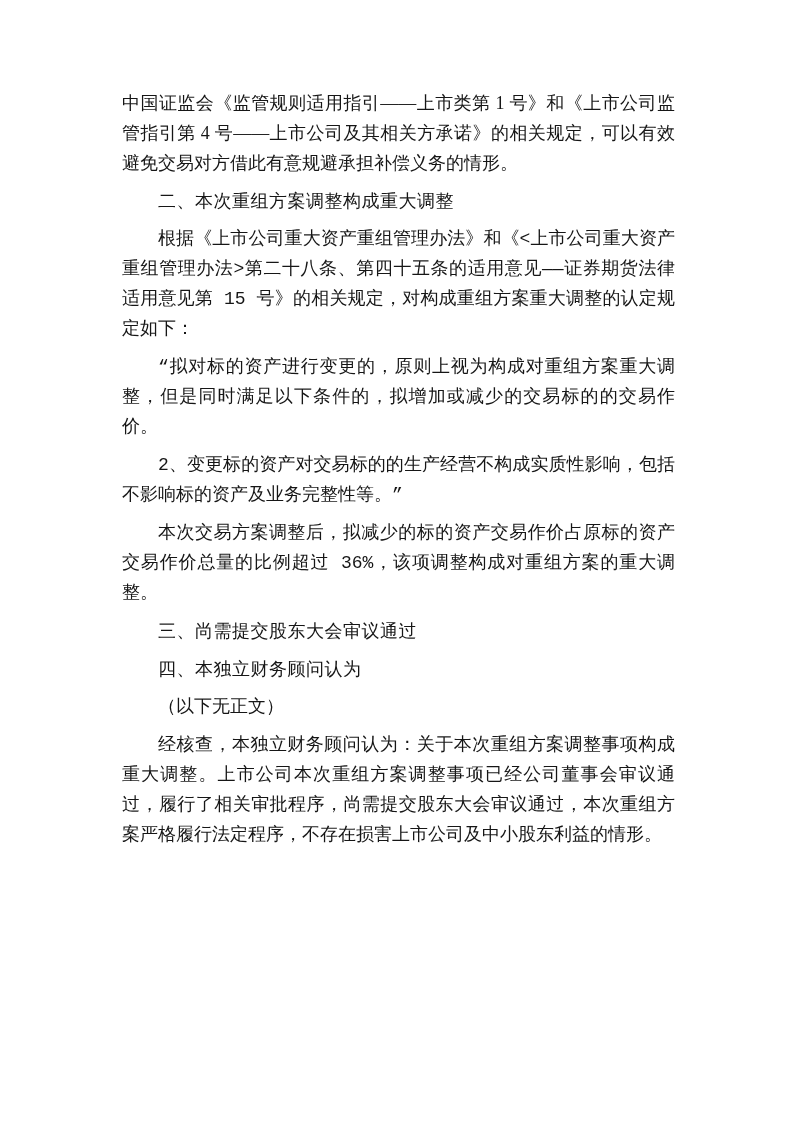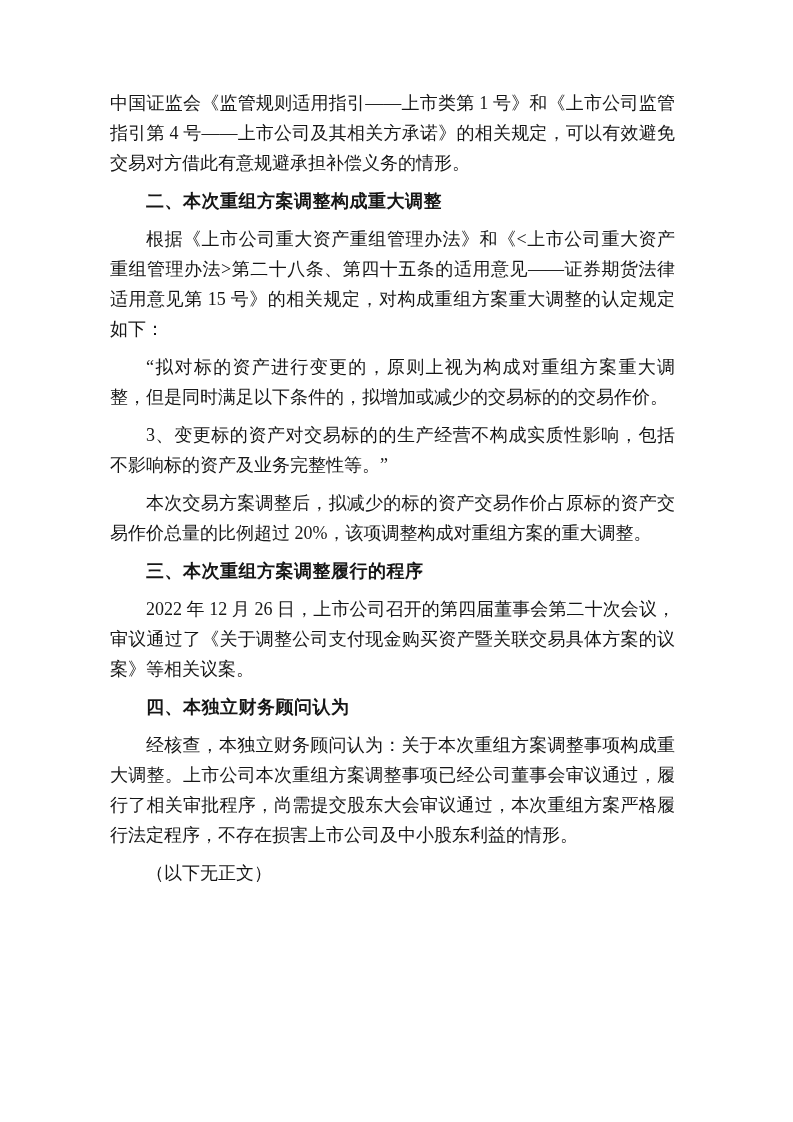--- a/index.html
+++ b/index.html
@@ -22,46 +22,46 @@
     left: 110px;
     top: 88px;
     width: 565px;
     color: #161616;
     font-family: "Liberation Serif", "DejaVu Serif", serif;
     font-size: 18px;
     line-height: 30px;
     text-align: justify;
   }
   .doc-body p {
-    margin: 8px 0 0 0;
+    margin: 8px 0 0 12px;
     padding: 0;
   }
   .doc-body p:first-child {
     margin-top: 0;
   }
   .para.indent {
     text-indent: 2em;
+    font-family: Liberation Mono, monospace;
   }
   .heading {
     font-family: "Liberation Sans", "DejaVu Sans", sans-serif;
-    font-weight: bold;
+    font-weight: normal;
     text-indent: 2em;
     letter-spacing: 0.5px;
   }
 </style>
 </head>
 <body>
 
 <div class="page">
   <div class="doc-body" id="doc-body">
       <p class="para">中国证监会《监管规则适用指引——上市类第 1 号》和《上市公司监管指引第 4 号——上市公司及其相关方承诺》的相关规定，可以有效避免交易对方借此有意规避承担补偿义务的情形。</p>
       <p class="heading">二、本次重组方案调整构成重大调整</p>
       <p class="para indent">根据《上市公司重大资产重组管理办法》和《&lt;上市公司重大资产重组管理办法&gt;第二十八条、第四十五条的适用意见——证券期货法律适用意见第 15 号》的相关规定，对构成重组方案重大调整的认定规定如下：</p>
       <p class="para indent">“拟对标的资产进行变更的，原则上视为构成对重组方案重大调整，但是同时满足以下条件的，拟增加或减少的交易标的的交易作价。</p>
-      <p class="para indent">3、变更标的资产对交易标的的生产经营不构成实质性影响，包括不影响标的资产及业务完整性等。”</p>
-      <p class="para indent">本次交易方案调整后，拟减少的标的资产交易作价占原标的资产交易作价总量的比例超过 20%，该项调整构成对重组方案的重大调整。</p>
-      <p class="heading">三、本次重组方案调整履行的程序</p>
-      <p class="para indent">2022 年 12 月 26 日，上市公司召开的第四届董事会第二十次会议，审议通过了《关于调整公司支付现金购买资产暨关联交易具体方案的议案》等相关议案。</p>
+      <p class="para indent">2、变更标的资产对交易标的的生产经营不构成实质性影响，包括不影响标的资产及业务完整性等。”</p>
+      <p class="para indent">本次交易方案调整后，拟减少的标的资产交易作价占原标的资产交易作价总量的比例超过 36%，该项调整构成对重组方案的重大调整。</p>
+      <p class="heading">三、尚需提交股东大会审议通过</p>
       <p class="heading">四、本独立财务顾问认为</p>
+      <p class="para indent">（以下无正文）</p>
       <p class="para indent">经核查，本独立财务顾问认为：关于本次重组方案调整事项构成重大调整。上市公司本次重组方案调整事项已经公司董事会审议通过，履行了相关审批程序，尚需提交股东大会审议通过，本次重组方案严格履行法定程序，不存在损害上市公司及中小股东利益的情形。</p>
-      <p class="para indent">（以下无正文）</p>
     </div>
 </div>
 
 </body></html>

